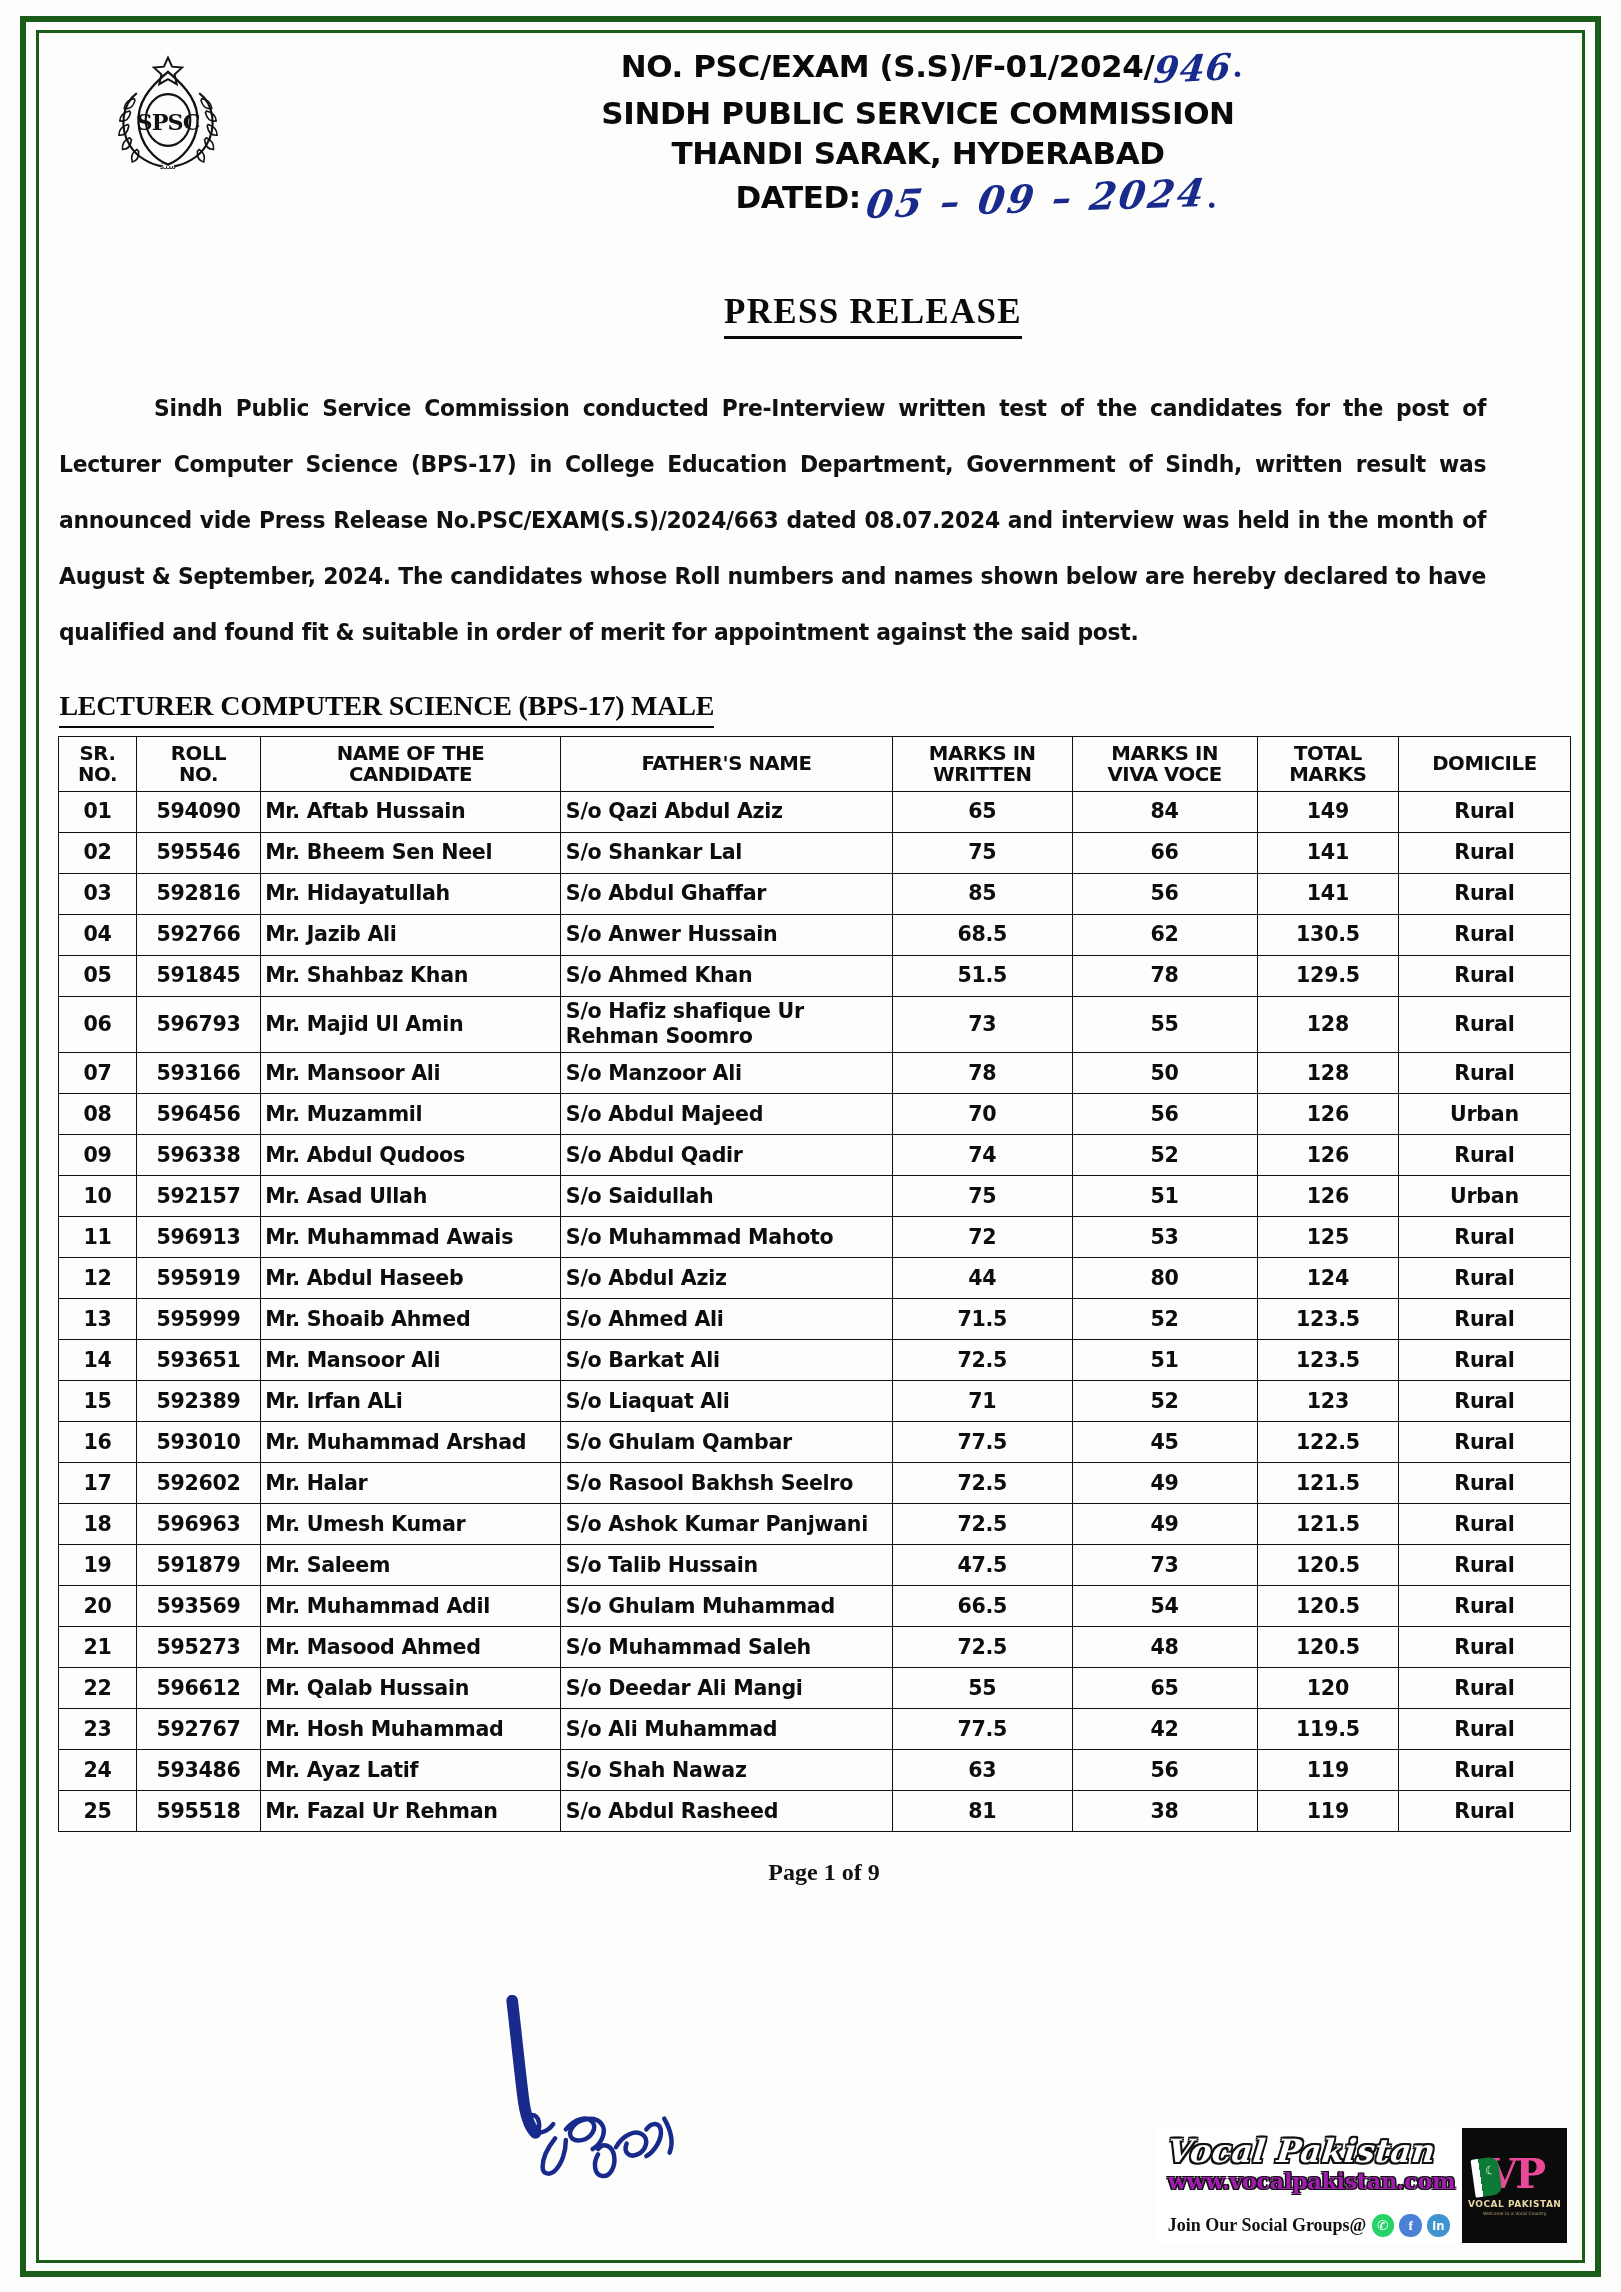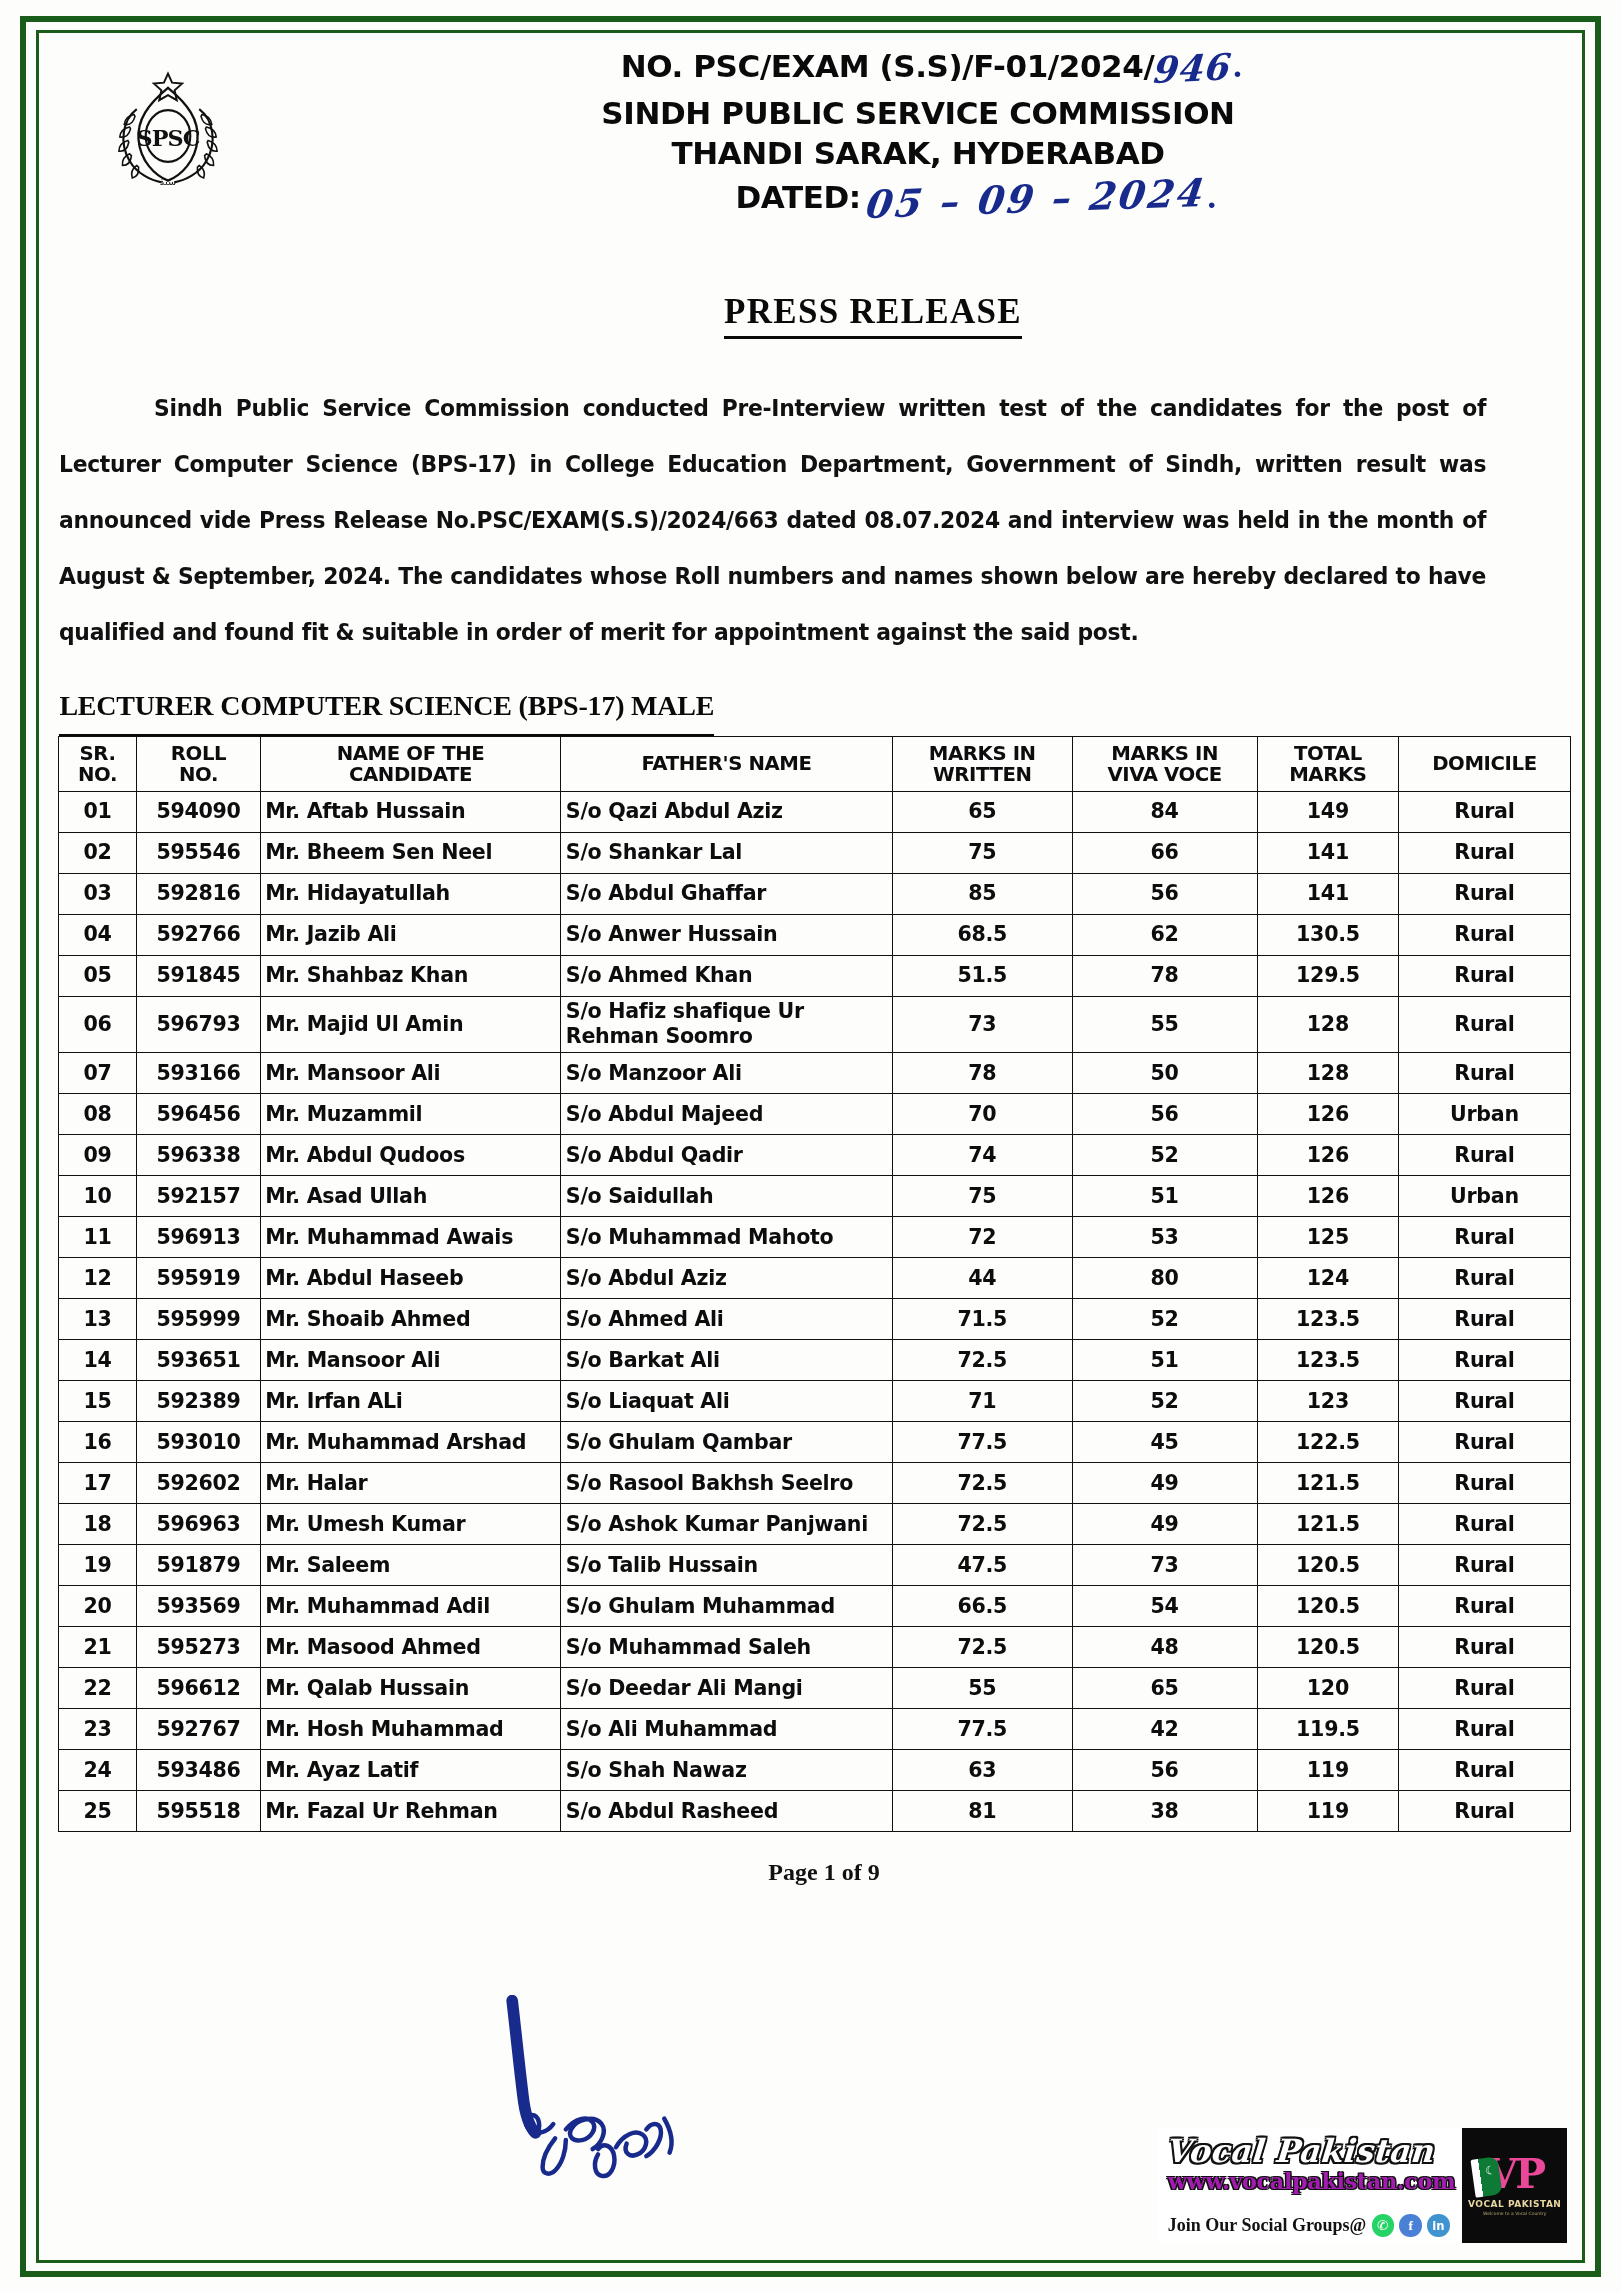--- a/index.html
+++ b/index.html
@@ -39,21 +39,21 @@
   }
 
   
   .header {
     position: relative;
     height: 233px;
   }
   .crest {
     position: absolute;
     left: 56px;
-    top: 16px;
+    top: 0;
     width: 116px;
     height: 125px;
   }
   .crest svg { width: 100%; height: 100%; display: block; }
 
   .header-text {
     position: absolute;
     left: 215px;
     right: 0;
     top: 0;
@@ -132,21 +132,21 @@
   .section-heading {
     margin: 30px 0 14.3px 5.4px;
     font-family: "Liberation Serif", serif;
     font-weight: bold;
     font-size: 28px;
     letter-spacing: -0.2px;
     color: #0a0a0a;
   }
   .section-heading span {
     border-bottom: 2.7px solid #0a0a0a;
-    padding-bottom: 13px;
+    padding-bottom: 5px;
   }
 
   
   table.results {
     border-collapse: collapse;
     width: 100%;
     margin-left: 3.6px;
     font-family: "DejaVu Sans", sans-serif;
     table-layout: fixed;
   }

